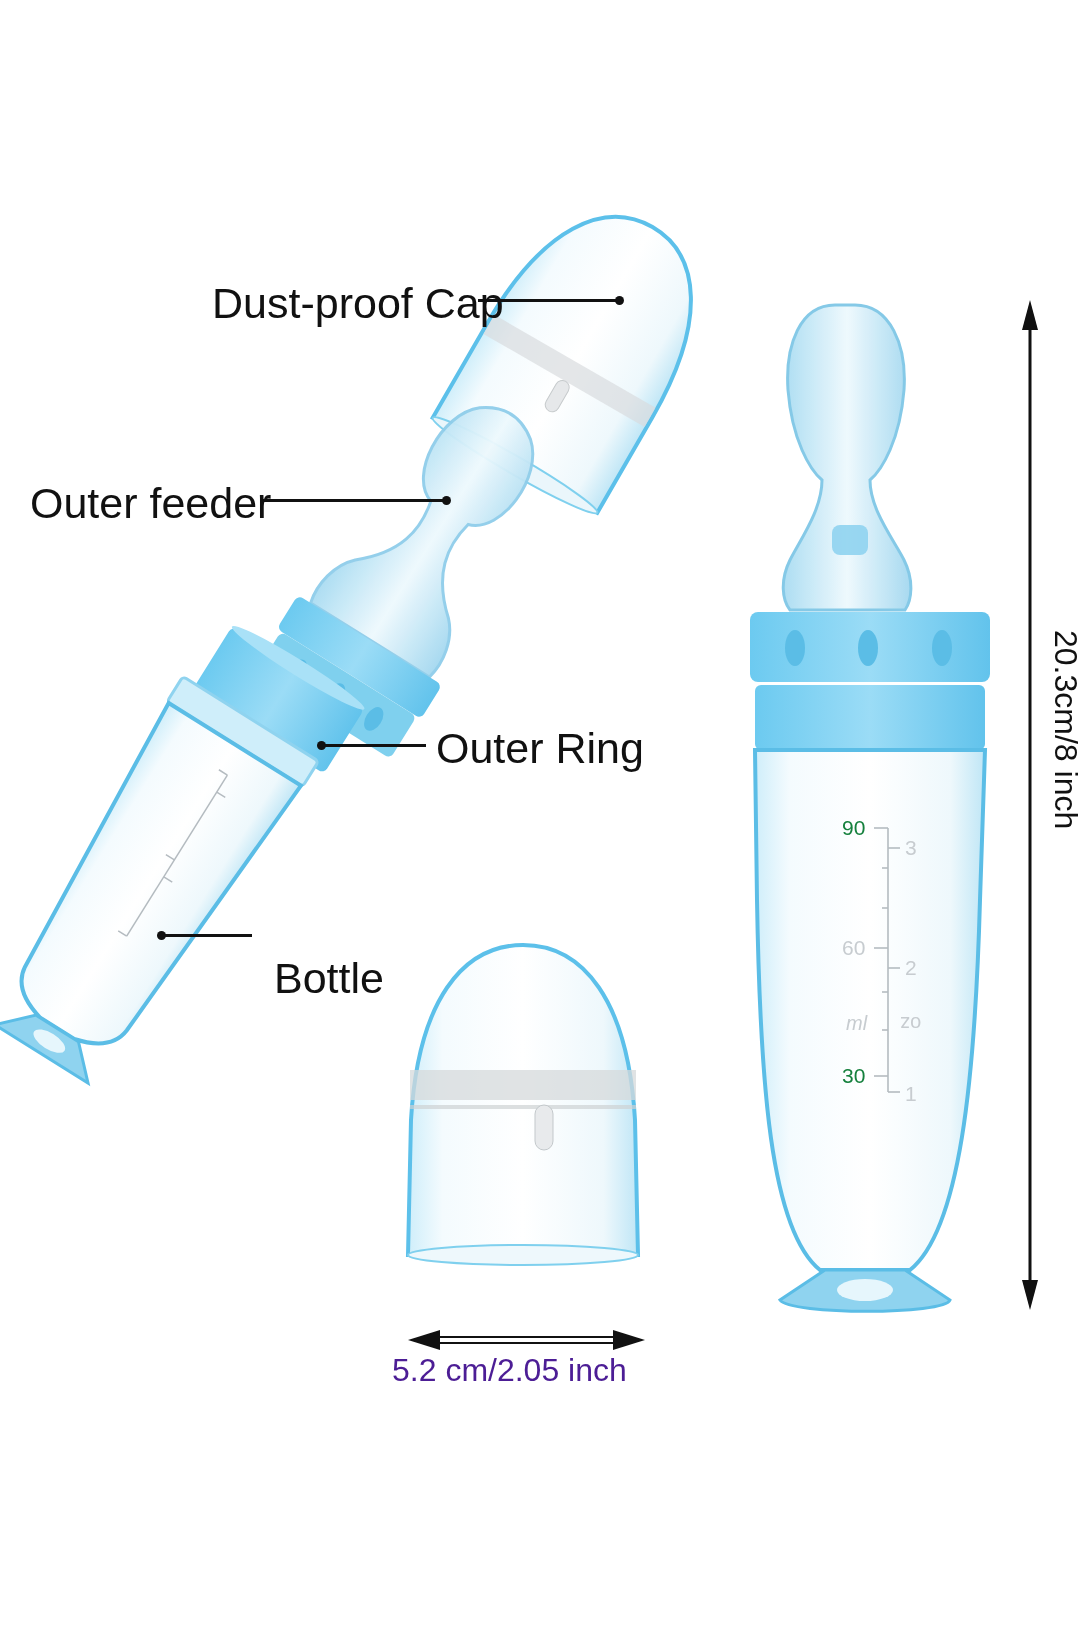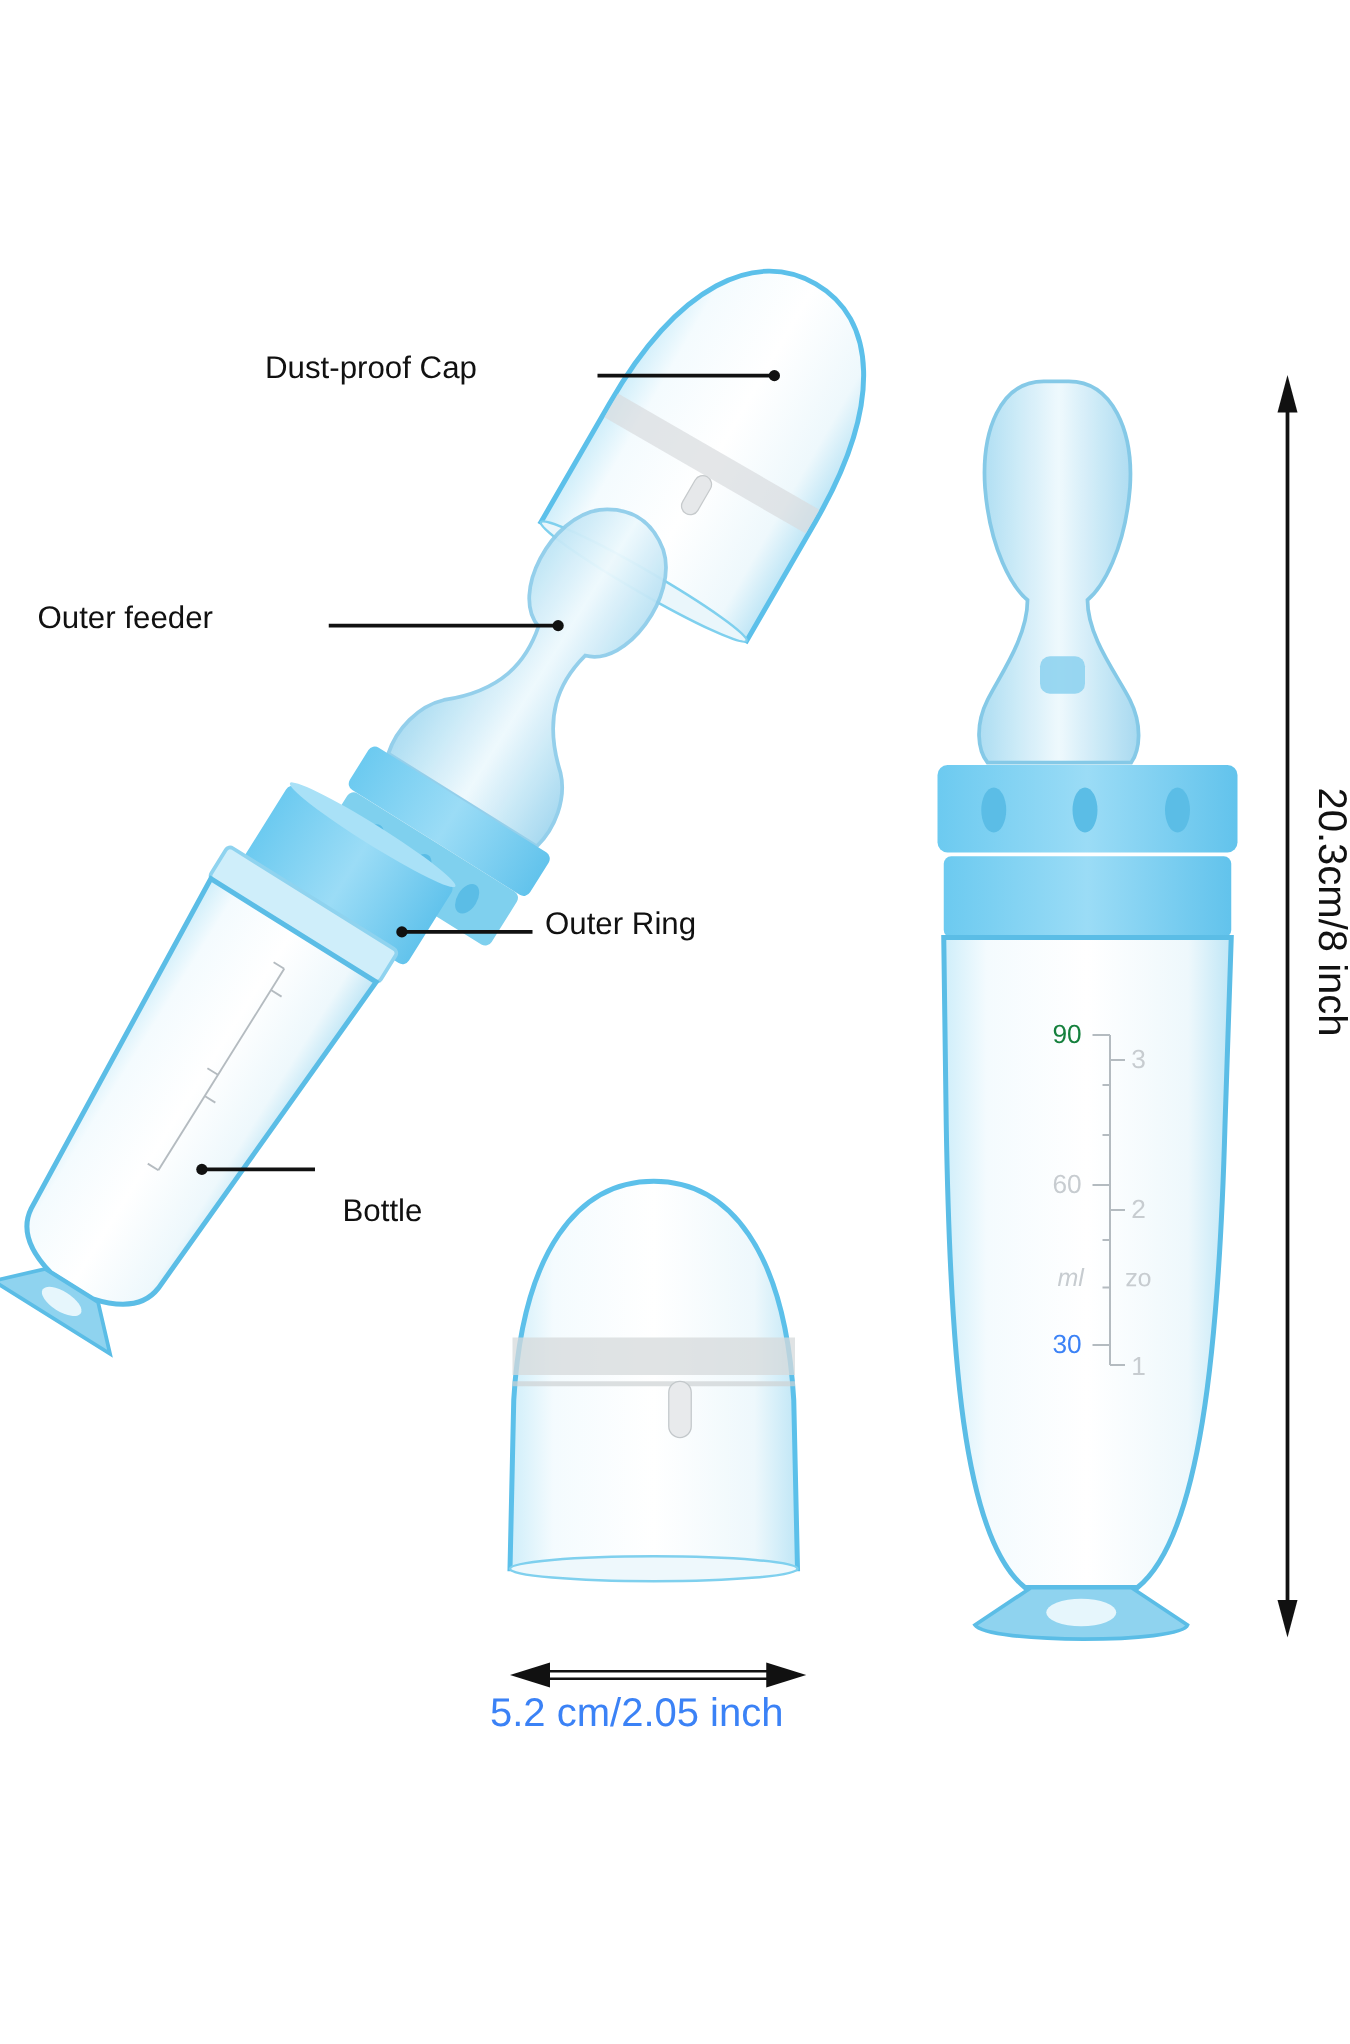--- a/index.html
+++ b/index.html
@@ -1,23 +1,23 @@
 <!DOCTYPE html>
 <html><head>
 <meta charset="utf-8">
 <style>
   html, body { margin:0; padding:0; background:#ffffff; }
   body { width:1080px; height:1635px; position:relative; overflow:hidden;
          font-family:"Liberation Sans", sans-serif; color:#111; }
   .abs { position:absolute; }
-  .label { position:absolute; font-size:25px; font-weight:500; color:#111; white-space:nowrap; line-height:1; }
+  .label { position:absolute; font-size:43px; font-weight:500; color:#111; white-space:nowrap; line-height:1; }
   .leader { position:absolute; height:3px; background:#111; }
   .dot { position:absolute; width:9px; height:9px; border-radius:50%; background:#111; }
   svg.art { position:absolute; left:0; top:0; }
-  .dim-h-label { position:absolute; font-size:32px; color:#3b82f6; white-space:nowrap; line-height:1; }
+  .dim-h-label { position:absolute; font-size:32px; color:#4c1d95; white-space:nowrap; line-height:1; }
   .dim-v-label { position:absolute; font-size:32px; color:#111; white-space:nowrap; line-height:1;
                  transform-origin:left top; transform:rotate(90deg); }
 </style>
 </head>
 <body>
 
 <svg class="art" width="1080" height="1635" viewBox="0 0 1080 1635">
   <defs>
     <linearGradient id="clearBody" x1="0" y1="0" x2="1" y2="0">
       <stop offset="0" stop-color="#cfeefa"></stop>
@@ -131,21 +131,21 @@
     <polygon points="1030,1310 1022,1280 1038,1280" fill="#111"></polygon>
   </g>
 </svg>
 
 <div class="abs" style="left:842px;top:816px;font-size:21px;color:#15803d;">90</div>
 <div class="abs" style="left:905px;top:836px;font-size:21px;color:#c7ccd0;">3</div>
 <div class="abs" style="left:842px;top:936px;font-size:21px;color:#c7ccd0;">60</div>
 <div class="abs" style="left:905px;top:956px;font-size:21px;color:#c7ccd0;">2</div>
 <div class="abs" style="left:846px;top:1012px;font-size:20px;color:#c7ccd0;font-style:italic;">ml</div>
 <div class="abs" style="left:900px;top:1012px;font-size:20px;color:#c7ccd0;transform:rotate(180deg);">oz</div>
-<div class="abs" style="left:842px;top:1064px;font-size:21px;color:#3b82f6;">30</div>
+<div class="abs" style="left:842px;top:1064px;font-size:21px;color:#15803d;">30</div>
 <div class="abs" style="left:905px;top:1082px;font-size:21px;color:#c7ccd0;">1</div>
 
 <div>
   <div class="label" style="left:212px;top:282px;">Dust-proof Cap</div>
   <div class="leader" style="left:478px;top:299px;width:140px;"></div>
   <div class="dot" style="left:615px;top:296px;"></div>
 </div>
 
 <div>
   <div class="label" style="left:30px;top:482px;">Outer feeder</div>

